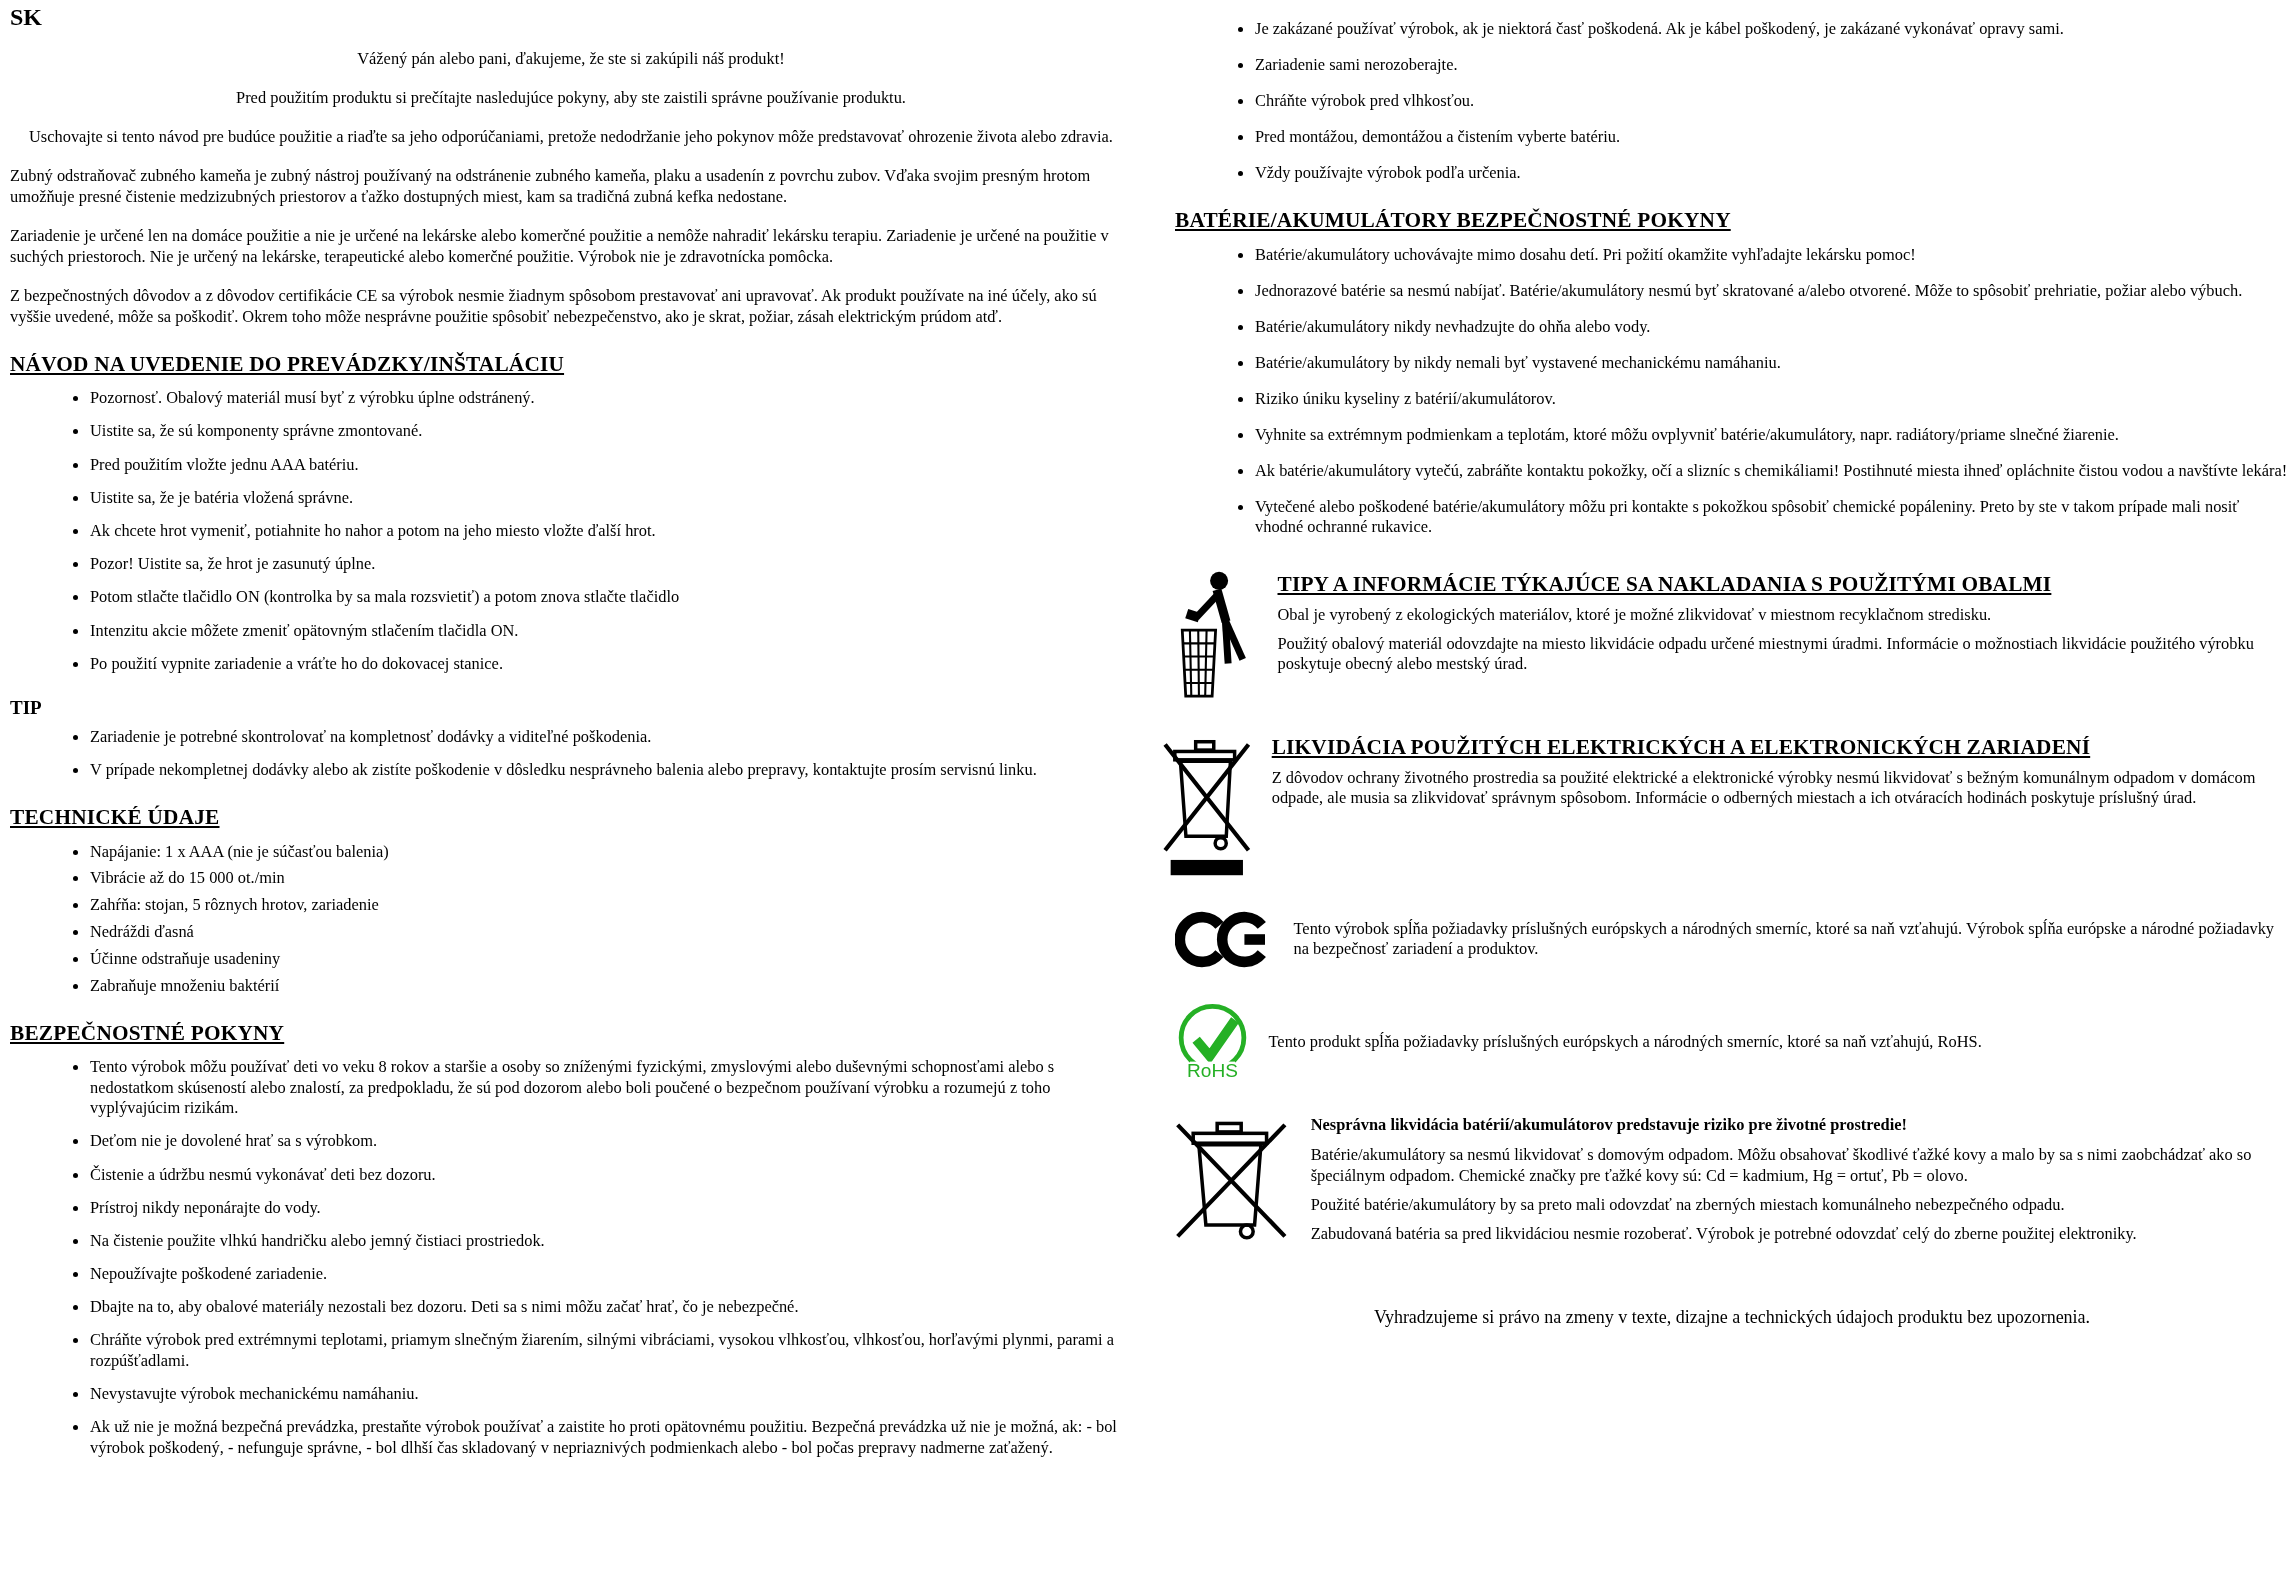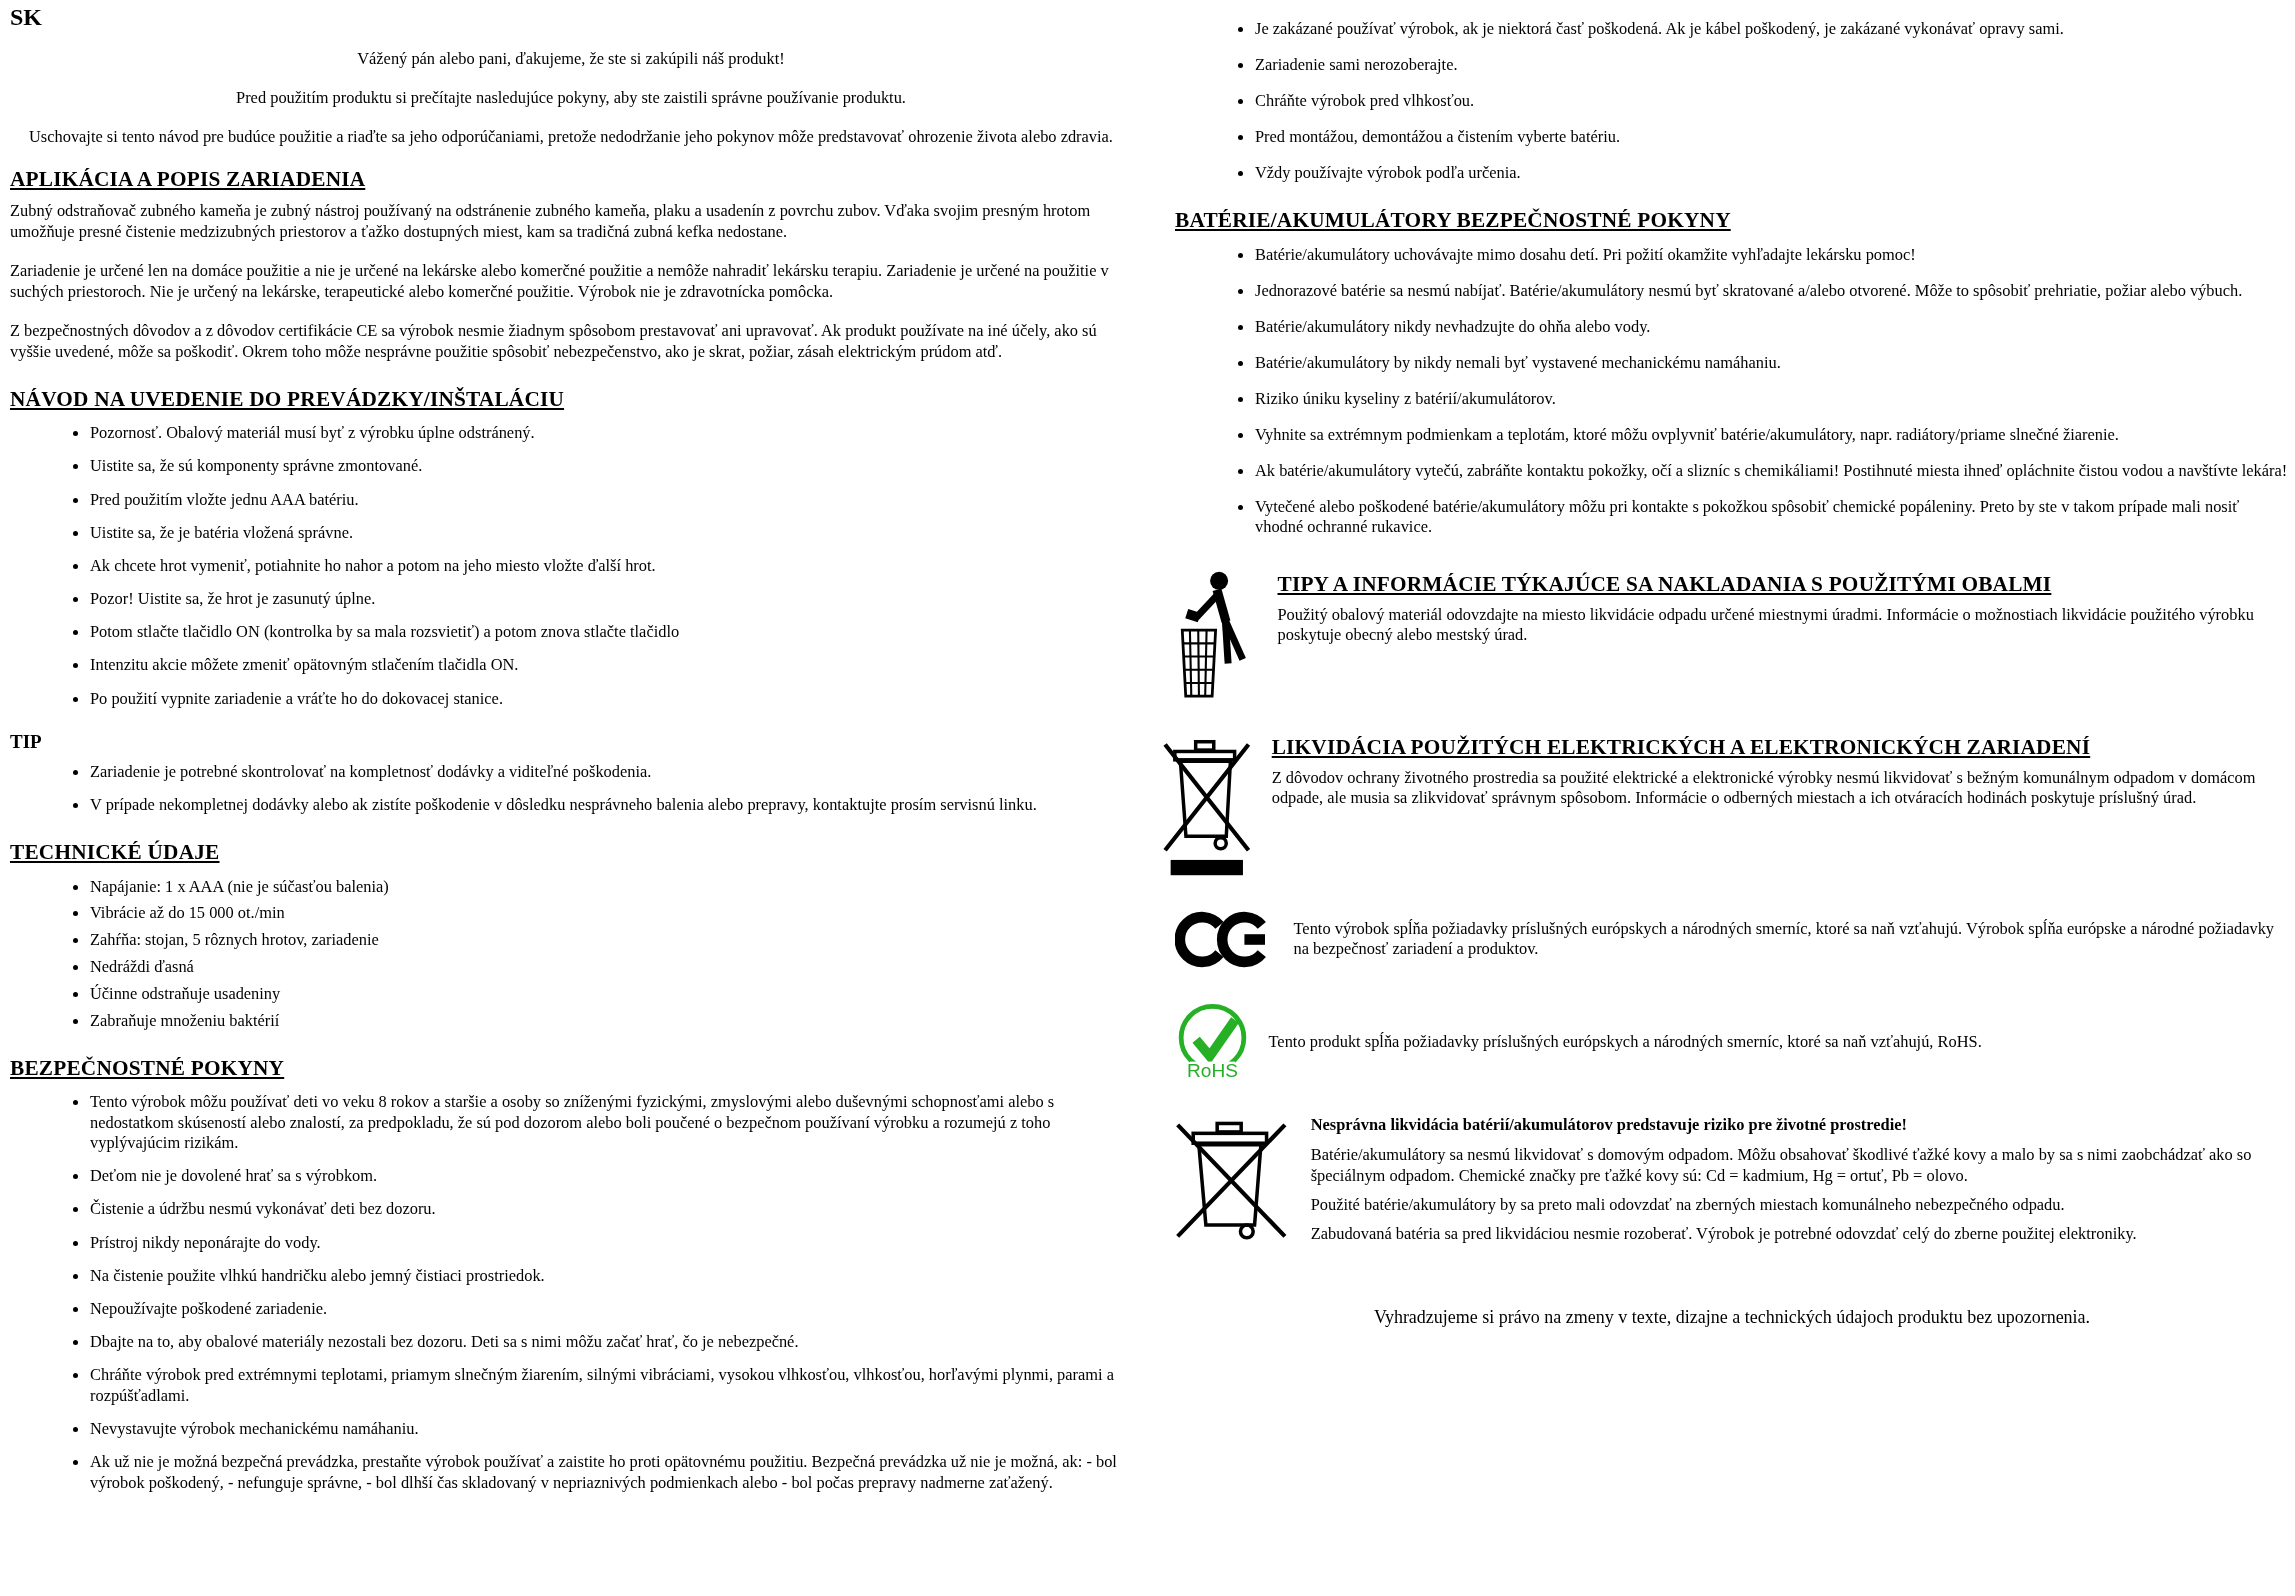--- a/index.html
+++ b/index.html
@@ -45,21 +45,20 @@
 
 <div class="page">
 
   <div class="col col-left">
     <div class="lang">SK</div>
 
     <p class="center">Vážený pán alebo pani, ďakujeme, že ste si zakúpili náš produkt!</p>
     <p class="center">Pred použitím produktu si prečítajte nasledujúce pokyny, aby ste zaistili správne používanie produktu.</p>
     <p class="center">Uschovajte si tento návod pre budúce použitie a riaďte sa jeho odporúčaniami, pretože nedodržanie jeho pokynov môže predstavovať ohrozenie života alebo zdravia.</p>
 
-    <h2 class="first">APLIKÁCIA A POPIS ZARIADENIA</h2>
     <div class="paras">
         <p>Zubný odstraňovač zubného kameňa je zubný nástroj používaný na odstránenie zubného kameňa, plaku a usadenín z povrchu zubov. Vďaka svojim presným hrotom umožňuje presné čistenie medzizubných priestorov a ťažko dostupných miest, kam sa tradičná zubná kefka nedostane.</p>
         <p>Zariadenie je určené len na domáce použitie a nie je určené na lekárske alebo komerčné použitie a nemôže nahradiť lekársku terapiu. Zariadenie je určené na použitie v suchých priestoroch. Nie je určený na lekárske, terapeutické alebo komerčné použitie. Výrobok nie je zdravotnícka pomôcka.</p>
         <p>Z bezpečnostných dôvodov a z dôvodov certifikácie CE sa výrobok nesmie žiadnym spôsobom prestavovať ani upravovať. Ak produkt používate na iné účely, ako sú vyššie uvedené, môže sa poškodiť. Okrem toho môže nesprávne použitie spôsobiť nebezpečenstvo, ako je skrat, požiar, zásah elektrickým prúdom atď.</p>
       </div>
 
     <h2>NÁVOD NA UVEDENIE DO PREVÁDZKY/INŠTALÁCIU</h2>
     <ul class="loose">
         <li>Pozornosť. Obalový materiál musí byť z výrobku úplne odstránený.</li>
         <li>Uistite sa, že sú komponenty správne zmontované.</li>
@@ -135,20 +134,21 @@
           <path d="M72 74 L97 130" stroke="#000" stroke-width="10" fill="none"></path>
           <path d="M72 74 L76 136" stroke="#000" stroke-width="10" fill="none"></path>
           <path d="M10 88 L58 88 L53 183 L15 183 Z" stroke="#000" stroke-width="4" fill="none"></path>
           <path d="M21 88 L23 183 M33 88 L34 183 M45 88 L43 183" stroke="#000" stroke-width="3" fill="none"></path>
           <path d="M11 107 L56 107 M12 126 L55 126 M13 145 L54 145 M14 164 L53 164" stroke="#000" stroke-width="3" fill="none"></path>
         </svg>
       </div>
       <div class="icontext">
         <h2>TIPY A INFORMÁCIE TÝKAJÚCE SA NAKLADANIA S POUŽITÝMI OBALMI</h2>
         <div>
+            <p>Obal je vyrobený z ekologických materiálov, ktoré je možné zlikvidovať v miestnom recyklačnom stredisku.</p>
             <p>Použitý obalový materiál odovzdajte na miesto likvidácie odpadu určené miestnymi úradmi. Informácie o možnostiach likvidácie použitého výrobku poskytuje obecný alebo mestský úrad.</p>
           </div>
       </div>
     </div>
 
     <div class="iconrow">
       <div class="icon weee-icon">
         <svg width="91" height="146" viewBox="0 0 130 210" aria-hidden="true">
           <rect x="48" y="14" width="26" height="12" stroke="#000" stroke-width="5" fill="none"></rect>
           <rect x="18" y="28" width="86" height="12" stroke="#000" stroke-width="5" fill="none"></rect>

